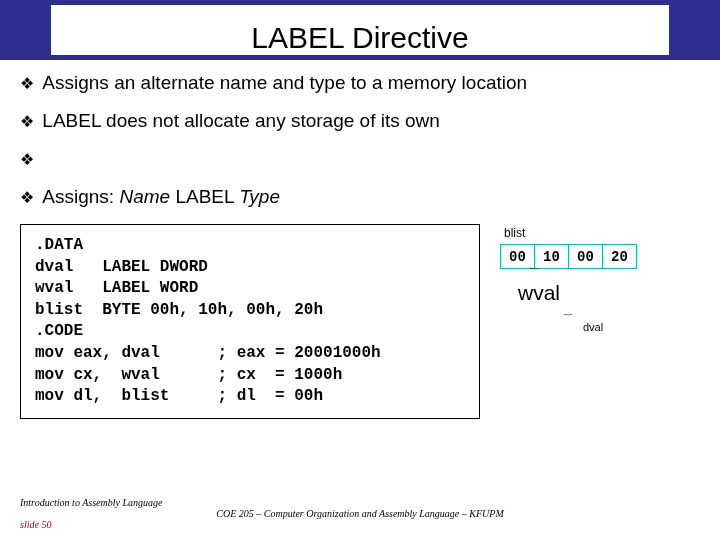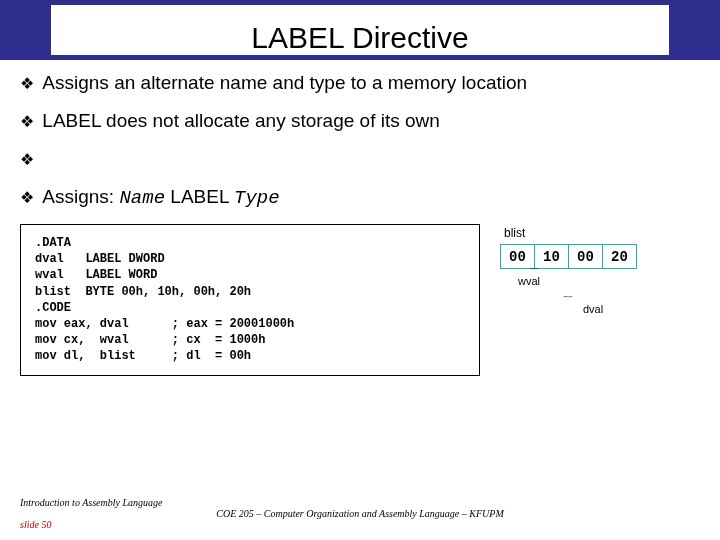--- a/index.html
+++ b/index.html
@@ -36,32 +36,31 @@
     font-size: 19px;
     color: #000;
   }
   .bullet-icon {
     margin-right: 8px;
     font-size: 16px;
     line-height: 24px;
   }
   .format-label {
     font-style: italic;
-    font-family: Liberation Mono, monospace;
   }
   .content-row {
     display: flex;
     padding: 0 20px;
     gap: 20px;
   }
   .code-box {
     border: 1.5px solid #000;
     padding: 10px 14px;
     font-family: "Courier New", monospace;
-    font-size: 12px;
+    font-size: 16px;
     font-weight: bold;
     line-height: 1.35;
     width: 460px;
     white-space: pre;
   }
   .diagram {
     flex: 1;
     padding-top: 2px;
     font-family: Arial, sans-serif;
   }
@@ -87,23 +86,23 @@
     margin-top: -2px;
   }
   .brace-wval {
     width: 68px;
     text-align: center;
     font-size: 10px;
     line-height: 6px;
     letter-spacing: -1px;
   }
   .wval-label {
-    font-size: 11px;
+    font-size: 21px;
     margin-left: 18px;
-    margin-top: 2px;
+    margin-top: 8px;
   }
   .brace-dval {
     width: 136px;
     text-align: center;
     font-size: 10px;
     line-height: 6px;
     letter-spacing: -1px;
     margin-top: 8px;
   }
   .dval-label {

